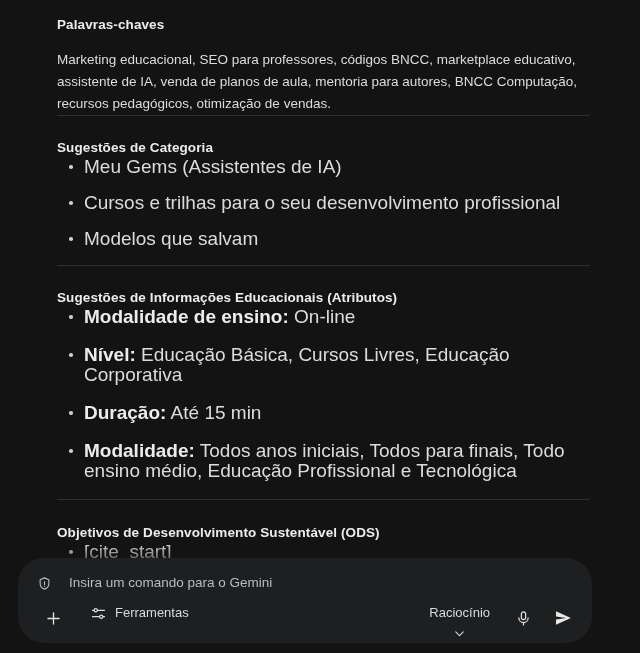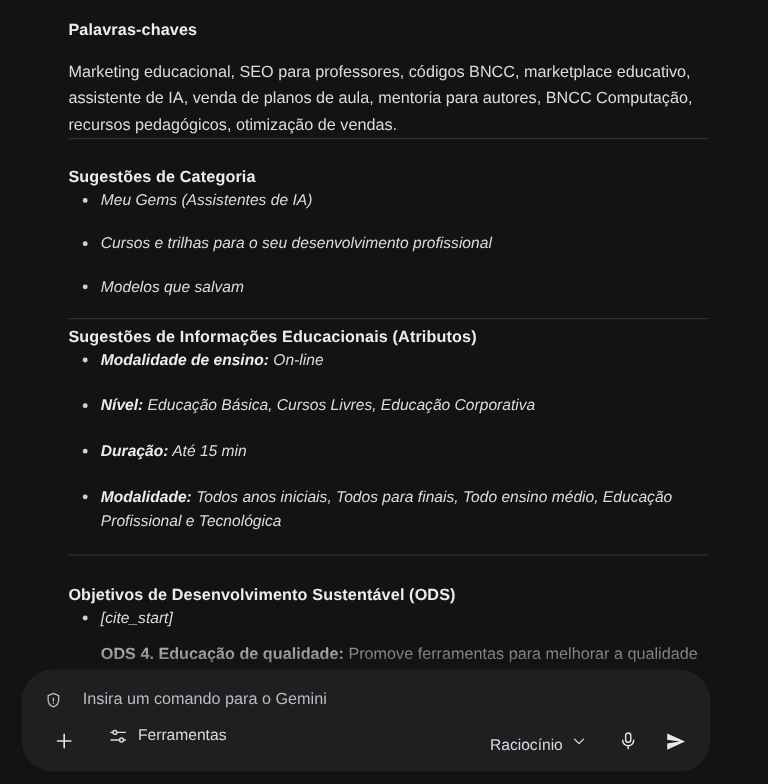--- a/index.html
+++ b/index.html
@@ -49,24 +49,23 @@
 
   ul.bullets {
     list-style: none;
     margin: 0;
     padding: 0;
   }
 
   ul.bullets > li {
     position: relative;
     padding-left: 27px;
-    font-size: 13px;
+    font-size: 19px;
     line-height: 20px;
     color: #dcdcdc;
-    font-style: italic;
   }
 
   ul.bullets > li::before {
     content: "";
     position: absolute;
     left: 12px;
     top: 8px;
     width: 3.5px;
     height: 3.5px;
     border-radius: 50%;
@@ -82,21 +81,21 @@
   }
 
   
   .sp-kw-title   { margin-top: 16px; }
   .sp-kw-para    { margin-top: 15px; }
   .sp-div1       { margin-top: 22px; }
   .sp-cat-title  { margin-top: 23px; }
   .sp-cat-list   { margin-top: 10px; }
   .sp-cat-list li { margin-bottom: 16px; }
   .sp-div2       { margin-top: 14px; }
-  .sp-attr-title { margin-top: 6px; }
+  .sp-attr-title { margin-top: 23px; }
   .sp-attr-list  { margin-top: 10px; }
   .sp-attr-list li { margin-bottom: 18px; }
   .sp-div3       { margin-top: 12px; }
   .sp-ods-title  { margin-top: 24px; }
   .sp-ods-list   { margin-top: 12px; }
   .sp-ods-list li { margin-bottom: 10px; }
 
   .faded {
     padding-left: 27px;
     font-size: 13.5px;
@@ -182,20 +181,21 @@
   .spacer { flex: 1 1 auto; }
 
   .mode-chip {
     display: flex;
     align-items: center;
     gap: 6px;
     height: 30px;
     padding: 0 4px 0 8px;
     border-radius: 16px;
     cursor: pointer;
+    flex-direction: column;
   }
 
   .mode-label {
     font-size: 13px;
     color: #d7dade;
   }
 
   .mic-btn { margin-left: 14px; }
   .send-btn { margin-left: 10px; }
 

